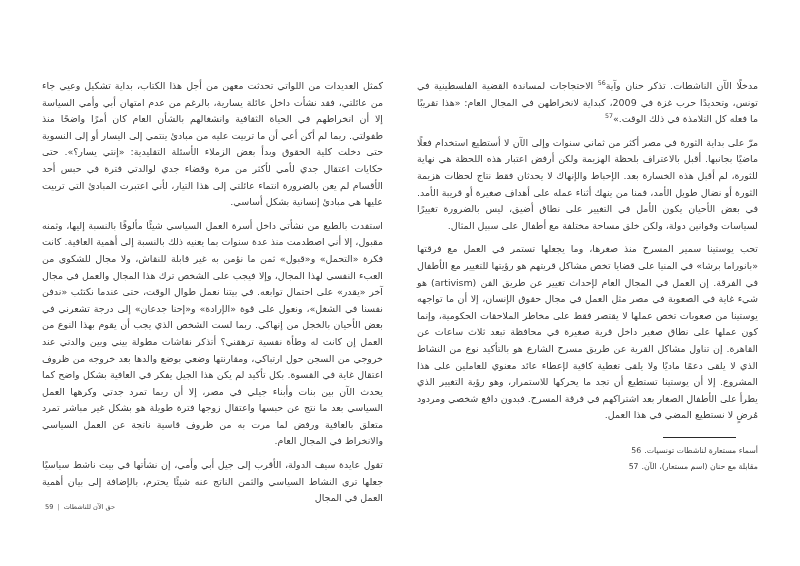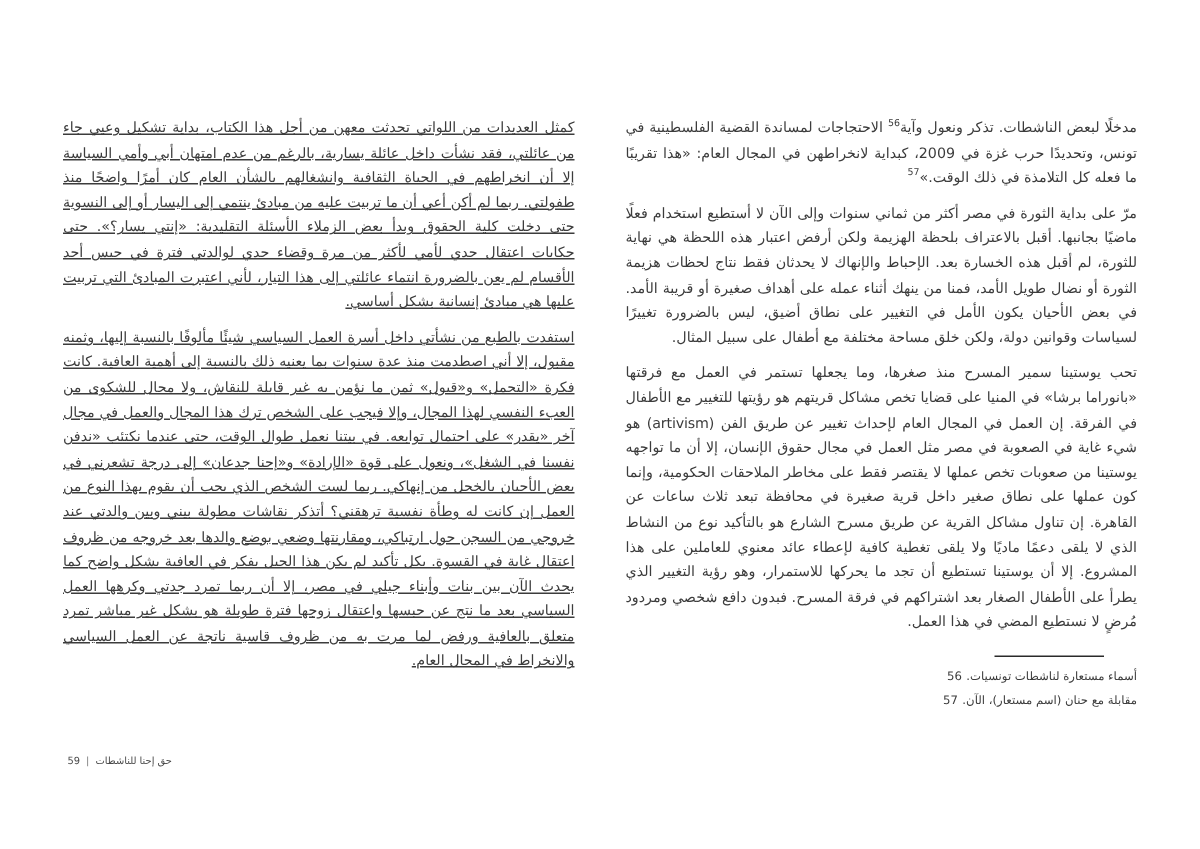--- a/index.html
+++ b/index.html
@@ -8,21 +8,21 @@
     font-family:"DejaVu Sans", sans-serif;
   }
   .page{position:absolute;inset:0;background:#ffffff;}
   .col{
     position:absolute;top:78px;width:341px;
     direction:rtl;text-align:justify;
     font-size:9.5px;line-height:16.6px;letter-spacing:-0.1px;
     color:#3c3c3c;
   }
   .col-right{right:42px;}
-  .col-left{left:42px;text-decoration:underline;}
+  .col-left{left:42px;}
   .col p{margin:0 0 7px 0;}
   sup{font-size:6.3px;line-height:0;vertical-align:super;}
   .footnotes{margin-top:13px;}
   .fn-rule{
     width:73px;height:0;border-top:1.4px solid #2a2a2a;
     margin:0 22px 7px 0; 
   }
   .fn-line{
     font-size:7.8px;line-height:11px;color:#3c3c3c;
     margin-bottom:5px;white-space:nowrap;
@@ -35,39 +35,40 @@
   }
   .footer .sep{color:#7a7a7a;}
 </style>
 </head>
 <body>
 
 <div class="page">
 
   <div class="col col-right" dir="rtl">
     <div>
-        <p><span>مدخلًا لبعض الناشطات. تذكر ونعول وآية</span><sup>56</sup><span> الاحتجاجات لمساندة القضية الفلسطينية في تونس، وتحديدًا حرب غزة في 2009، كبداية لانخراطهن في المجال العام: «هذا تقريبًا ما فعله كل التلامذة في ذلك الوقت.»</span><sup>57</sup></p>
+        <p><span>مدخلًا الآن الناشطات. تذكر حنان وآية</span><sup>56</sup><span> الاحتجاجات لمساندة القضية الفلسطينية في تونس، وتحديدًا حرب غزة في 2009، كبداية لانخراطهن في المجال العام: «هذا تقريبًا ما فعله كل التلامذة في ذلك الوقت.»</span><sup>57</sup></p>
         <p><span>مرّ على بداية الثورة في مصر أكثر من ثماني سنوات وإلى الآن لا أستطيع استخدام فعلًا ماضيًا بجانبها. أقبل بالاعتراف بلحظة الهزيمة ولكن أرفض اعتبار هذه اللحظة هي نهاية للثورة، لم أقبل هذه الخسارة بعد. الإحباط والإنهاك لا يحدثان فقط نتاج لحظات هزيمة الثورة أو نضال طويل الأمد، فمنا من ينهك أثناء عمله على أهداف صغيرة أو قريبة الأمد. في بعض الأحيان يكون الأمل في التغيير على نطاق أضيق، ليس بالضرورة تغييرًا لسياسات وقوانين دولة، ولكن خلق مساحة مختلفة مع أطفال على سبيل المثال.</span></p>
         <p><span>تحب يوستينا سمير المسرح منذ صغرها، وما يجعلها تستمر في العمل مع فرقتها «بانوراما برشا» في المنيا على قضايا تخص مشاكل قريتهم هو رؤيتها للتغيير مع الأطفال في الفرقة. إن العمل في المجال العام لإحداث تغيير عن طريق الفن (artivism) هو شيء غاية في الصعوبة في مصر مثل العمل في مجال حقوق الإنسان، إلا أن ما تواجهه يوستينا من صعوبات تخص عملها لا يقتصر فقط على مخاطر الملاحقات الحكومية، وإنما كون عملها على نطاق صغير داخل قرية صغيرة في محافظة تبعد ثلاث ساعات عن القاهرة. إن تناول مشاكل القرية عن طريق مسرح الشارع هو بالتأكيد نوع من النشاط الذي لا يلقى دعمًا ماديًا ولا يلقى تغطية كافية لإعطاء عائد معنوي للعاملين على هذا المشروع. إلا أن يوستينا تستطيع أن تجد ما يحركها للاستمرار، وهو رؤية التغيير الذي يطرأ على الأطفال الصغار بعد اشتراكهم في فرقة المسرح. فبدون دافع شخصي ومردود مُرضٍ لا نستطيع المضي في هذا العمل.</span></p>
       </div>
     <div class="footnotes">
       <div class="fn-rule"></div>
       <div>
           <div class="fn-line"><span>أسماء مستعارة لناشطات تونسيات.</span><span class="fn-num">56</span></div>
           <div class="fn-line"><span>مقابلة مع حنان (اسم مستعار)، الآن.</span><span class="fn-num">57</span></div>
         </div>
     </div>
   </div>
 
   <div class="col col-left" dir="rtl">
     <div>
         <p><span>كمثل العديدات من اللواتي تحدثت معهن من أجل هذا الكتاب، بداية تشكيل وعيي جاء من عائلتي، فقد نشأت داخل عائلة يسارية، بالرغم من عدم امتهان أبي وأمي السياسة إلا أن انخراطهم في الحياة الثقافية وانشغالهم بالشأن العام كان أمرًا واضحًا منذ طفولتي. ربما لم أكن أعي أن ما تربيت عليه من مبادئ ينتمي إلى اليسار أو إلى النسوية حتى دخلت كلية الحقوق وبدأ بعض الزملاء الأسئلة التقليدية: «إنتي يسار؟». حتى حكايات اعتقال جدي لأمي لأكثر من مرة وقضاء جدي لوالدتي فترة في حبس أحد الأقسام لم يعن بالضرورة انتماء عائلتي إلى هذا التيار، لأني اعتبرت المبادئ التي تربيت عليها هي مبادئ إنسانية بشكل أساسي.</span></p>
         <p><span>استفدت بالطبع من نشأتي داخل أسرة العمل السياسي شيئًا مألوفًا بالنسبة إليها، وثمنه مقبول، إلا أني اصطدمت منذ عدة سنوات بما يعنيه ذلك بالنسبة إلى أهمية العافية. كانت فكرة «التحمل» و«قبول» ثمن ما نؤمن به غير قابلة للنقاش، ولا مجال للشكوى من العبء النفسي لهذا المجال، وإلا فيجب على الشخص ترك هذا المجال والعمل في مجال آخر «يقدر» على احتمال توابعه. في بيتنا نعمل طوال الوقت، حتى عندما نكتئب «ندفن نفسنا في الشغل»، ونعول على قوة «الإرادة» و«إحنا جدعان» إلى درجة تشعرني في بعض الأحيان بالخجل من إنهاكي. ربما لست الشخص الذي يجب أن يقوم بهذا النوع من العمل إن كانت له وطأة نفسية ترهقني؟ أتذكر نقاشات مطولة بيني وبين والدتي عند خروجي من السجن حول ارتباكي، ومقارنتها وضعي بوضع والدها بعد خروجه من ظروف اعتقال غاية في القسوة. بكل تأكيد لم يكن هذا الجيل يفكر في العافية بشكل واضح كما يحدث الآن بين بنات وأبناء جيلي في مصر، إلا أن ربما تمرد جدتي وكرهها العمل السياسي بعد ما نتج عن حبسها واعتقال زوجها فترة طويلة هو بشكل غير مباشر تمرد متعلق بالعافية ورفض لما مرت به من ظروف قاسية ناتجة عن العمل السياسي والانخراط في المجال العام.</span></p>
+        <p><span>تقول عايدة سيف الدولة، الأقرب إلى جيل أبي وأمي، إن نشأتها في بيت ناشط سياسيًا جعلها ترى النشاط السياسي والثمن الناتج عنه شيئًا يحترم، بالإضافة إلى بيان أهمية العمل في المجال</span></p>
       </div>
   </div>
 
   <div class="footer">
-    <span>حق إحنا للناشطات</span>
+    <span>حق الآن للناشطات</span>
     <span class="sep">|</span>
     <span>59</span>
   </div>
 
 </div>
 
 </body></html>

